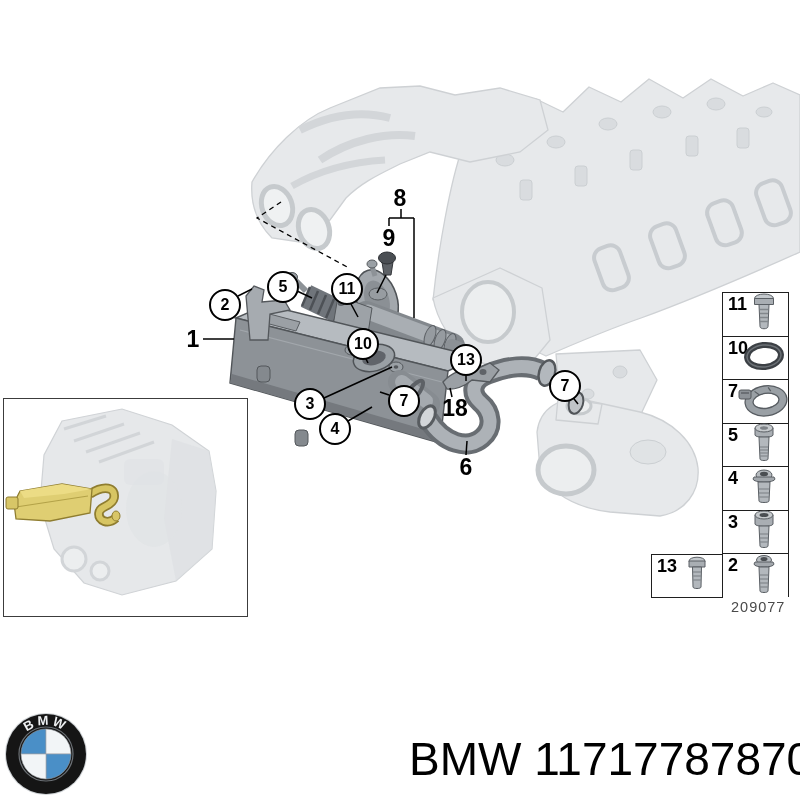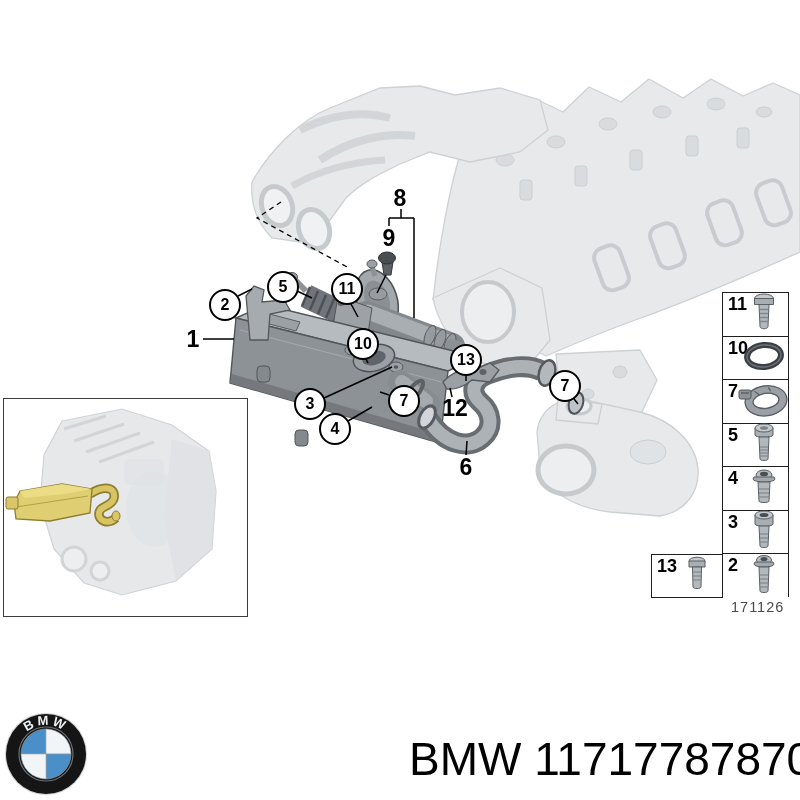--- a/index.html
+++ b/index.html
@@ -236,21 +236,21 @@
   <div class="callout" style="left:450px;top:344px">
       <span>13</span>
     </div>
   <div class="callout" style="left:549px;top:370px">
       <span>7</span>
     </div>
 
   <div class="plain-label" style="left:193px;top:339px"><span>1</span></div>
   <div class="plain-label" style="left:400px;top:198px"><span>8</span></div>
   <div class="plain-label" style="left:389px;top:238px"><span>9</span></div>
-  <div class="plain-label" style="left:455px;top:408px"><span>12</span></div>
+  <div class="plain-label" style="left:455px;top:408px"><span>18</span></div>
   <div class="plain-label" style="left:466px;top:467px"><span>6</span></div>
 
   <div class="inset">
     <svg width="242" height="216" viewBox="0 0 242 216">
       <g>
         <path d="M58,22 L118,10 L168,26 L205,52 L212,92 L208,150 L172,182 L118,196
                  L80,184 L50,150 L36,104 L40,56 Z" fill="#e6e8ea" stroke="#d0d3d6" stroke-width="1.2"></path>
         <path d="M168,40 L205,52 L212,92 L208,150 L172,182 L160,120 Z" fill="#dddfe2" opacity="0.7"></path>
         <g stroke="#d2d5d8" stroke-width="3">
           <line x1="60" y1="30" x2="102" y2="17"></line>
@@ -403,21 +403,21 @@
         <path d="M6.5,11 L15.5,11 L15,31 C15,33 7,33 7,31 Z" fill="#b3b8bd" stroke="#5a5f64"></path>
         <g stroke="#82878c" stroke-width="1.2">
             <line x1="7" y1="16" x2="15" y2="16"></line>
             <line x1="7" y1="20" x2="15" y2="20"></line>
             <line x1="7" y1="24" x2="15" y2="24"></line>
           </g>
       </svg>
     </span>
   </div>
 
-  <div class="drawing-number">171126</div>
+  <div class="drawing-number">209077</div>
 
   <span class="bmw-logo">
     <svg width="84" height="84" viewBox="0 0 84 84">
       <circle cx="42" cy="42" r="41" fill="#cfd3d6"></circle>
       <circle cx="42" cy="42" r="40" fill="#151515"></circle>
       <circle cx="42" cy="42" r="27" fill="none" stroke="#6b7075" stroke-width="1.2"></circle>
       <defs>
           <path id="bmwArc" d="M13,42 A29,29 0 0 1 71,42"></path>
         </defs>
       <text font-family="Liberation Sans, sans-serif" font-size="13" font-weight="bold" fill="#eef0f2" letter-spacing="3">

